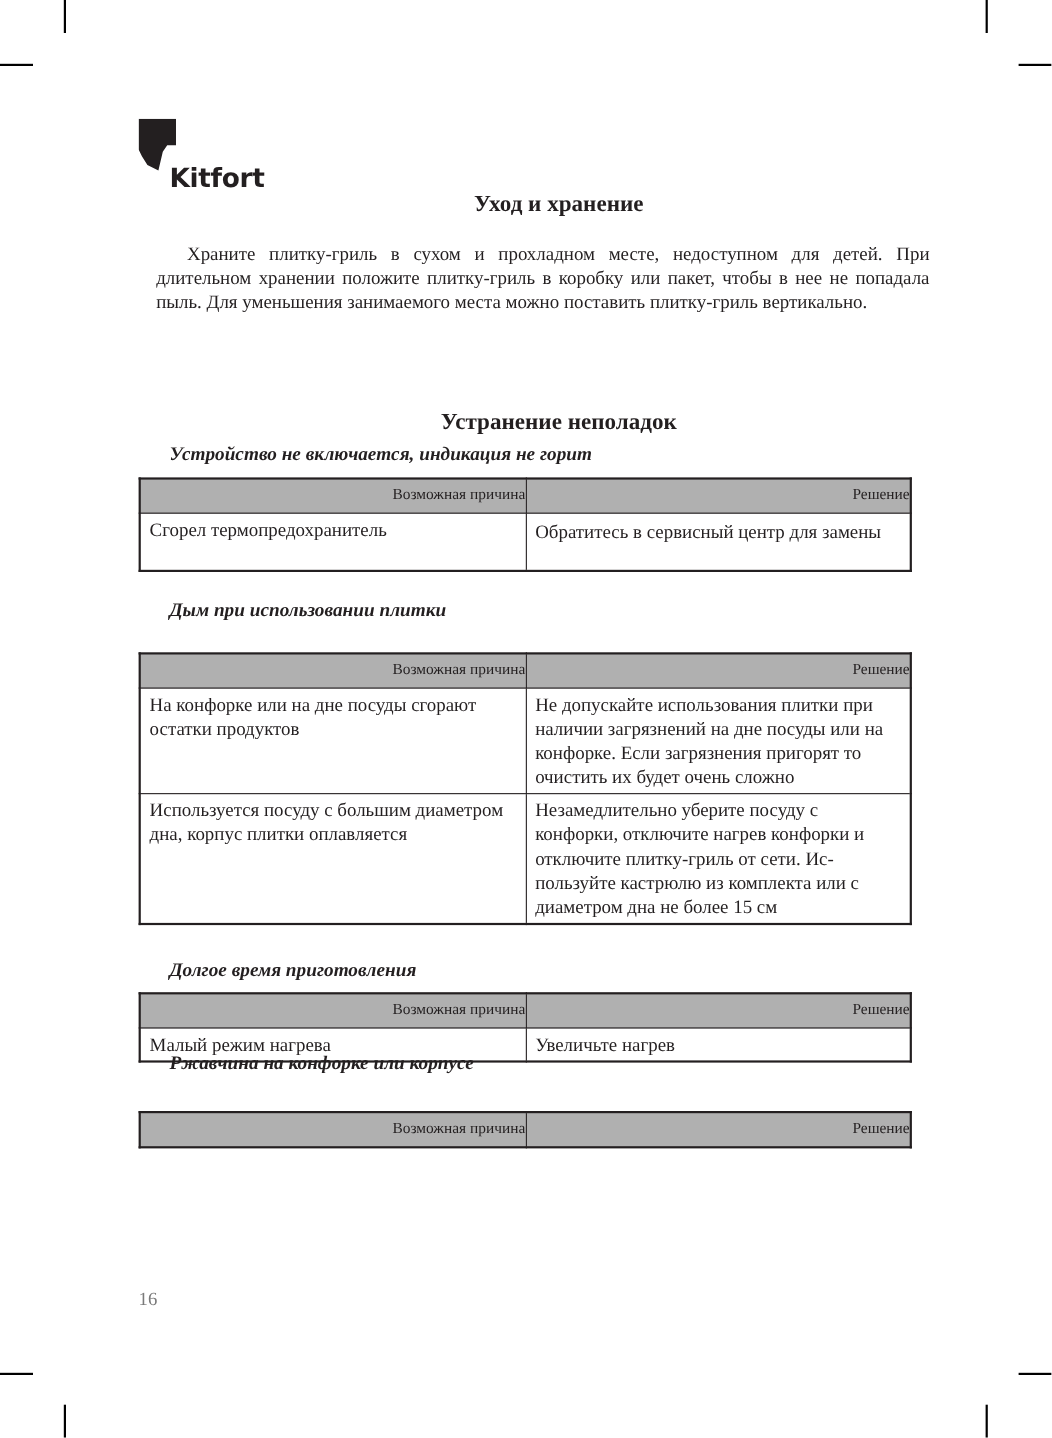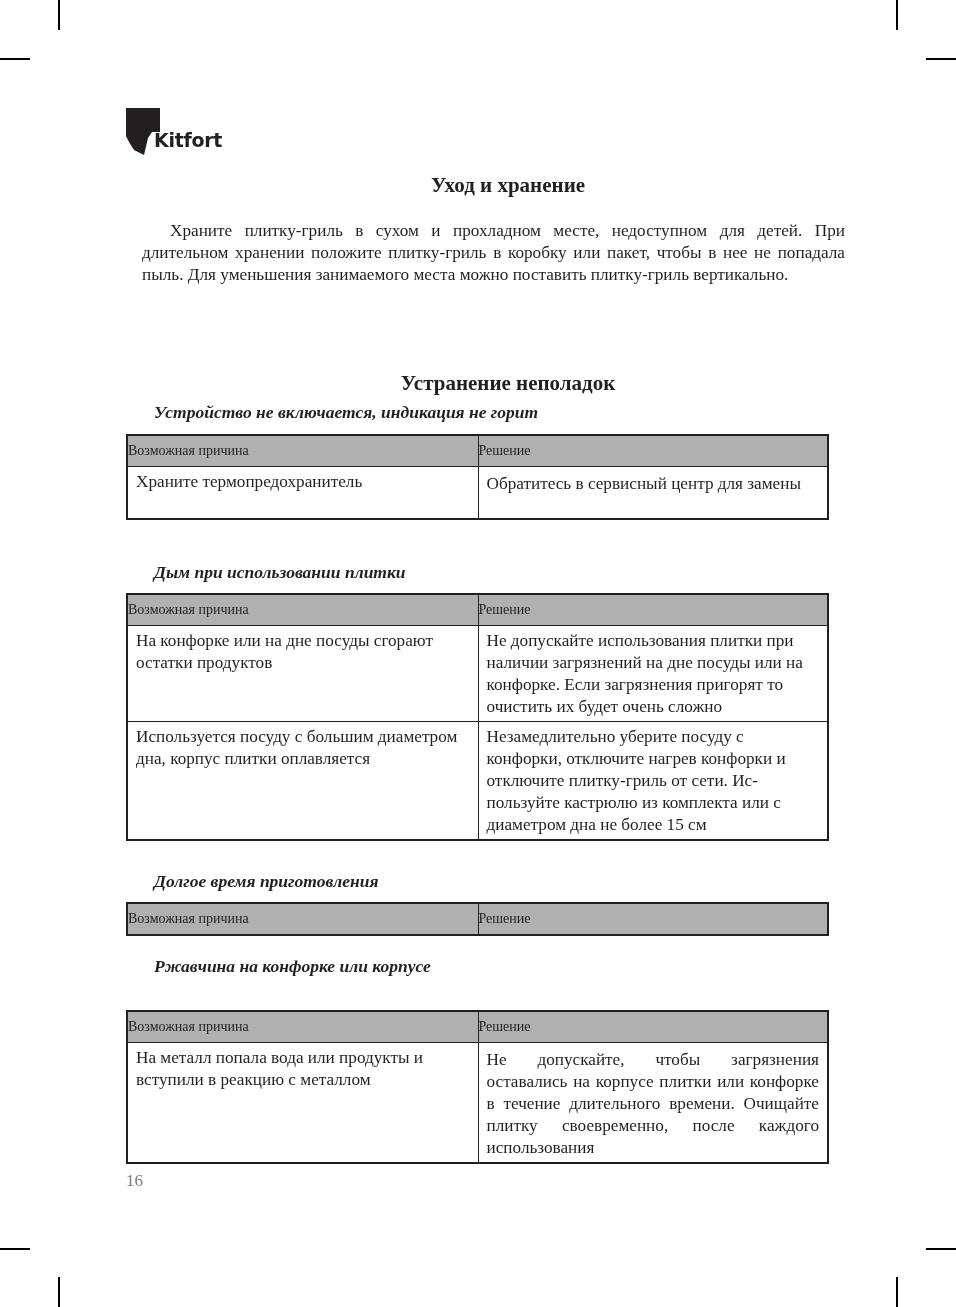--- a/index.html
+++ b/index.html
@@ -1,31 +1,31 @@
 <!DOCTYPE html>
 <html><head>
 <meta charset="utf-8">
 <style>
   html, body { margin:0; padding:0; background:#ffffff; }
   body { width:956px; height:1307px; position:relative; overflow:hidden;
          font-family:"Liberation Serif", "DejaVu Serif", serif; color:#231f20; }
   .crop { position:absolute; background:#000; }
   .logo { position:absolute; left:126px; top:108px; width:100px; height:52px; }
   .logo-mark { position:absolute; left:0; top:0; }
-  .logo-text { position:absolute; left:28px; top:21px; font-family:"DejaVu Sans", sans-serif;
-               font-weight:bold; font-size:19px; letter-spacing:-0.3px; color:#231f20; }
+  .logo-text { position:absolute; left:28px; top:40px; font-family:"DejaVu Sans", sans-serif;
+               font-weight:bold; font-size:24px; letter-spacing:-0.3px; color:#231f20; }
   h1 { position:absolute; margin:16px; font-size:21px; font-weight:bold; text-align:center;
        left:126px; width:732px; }
   .para { position:absolute; left:126px; top:204px; width:703px; font-size:17.2px;
           line-height:22px; text-align:justify; margin:16px; text-indent:28px; }
   h2 { position:absolute; margin:0; font-size:17.5px; font-weight:bold; left:154px;font-style:italic; }
   table { position:absolute; left:126px; width:703px; border-collapse:collapse;
           border:2px solid #231f20; table-layout:fixed; }
   th { background:#b0b0b0; font-weight:normal; font-size:14px; height:30px; padding:0;
-       border:1.5px solid #231f20; text-align:left; }
+       border:1.5px solid #231f20; text-align:right; }
   td { font-size:17.2px; line-height:22px; padding:4px 8px 3px 8px; vertical-align:top;
        border:1.5px solid #231f20; }
   td.just { text-align:justify; }
   col.c1 { width:351px; }
   .pagenum { position:absolute; left:126px; top:1171px; font-size:17px; color:#7a7a7a;font-family:Liberation Serif, serif; }
 </style>
 </head>
 <body>
 
 <div class="crop" style="left:58px;top:0;width:1.5px;height:30px"></div>
@@ -54,27 +54,27 @@
   <colgroup>
       <col class="c1">
       <col>
     </colgroup>
   <tbody>
       <tr>
         <th>Возможная причина</th>
       <th>Решение</th>
       </tr>
   <tr>
-    <td style="height:44px">Храните термопредохранитель</td>
+    <td style="height:44px">Сгорел термопредохранитель</td>
     <td style="padding-top:6px">Обратитесь в сервисный центр для замены</td>
       </tr>
 </tbody>
   </table>
 
-<h2 style="top:562px">Дым при использовании плитки</h2>
+<h2 style="top:544px">Дым при использовании плитки</h2>
 <table style="top:593px">
   <colgroup>
       <col class="c1">
       <col>
     </colgroup>
   <tbody>
       <tr>
         <th>Возможная причина</th>
       <th>Решение</th>
       </tr>
@@ -93,34 +93,34 @@
 <table style="top:902px">
   <colgroup>
       <col class="c1">
       <col>
     </colgroup>
   <tbody>
       <tr>
         <th>Возможная причина</th>
       <th>Решение</th>
       </tr>
+  <tr>
+    <td>Малый режим нагрева</td>
+    <td>Увеличьте нагрев</td>
+      </tr>
 </tbody>
   </table>
 
 <h2 style="top:956px">Ржавчина на конфорке или корпусе</h2>
 <table style="top:1010px">
   <colgroup>
       <col class="c1">
       <col>
     </colgroup>
   <tbody>
       <tr>
         <th>Возможная причина</th>
       <th>Решение</th>
       </tr>
-  <tr>
-    <td>На металл попала вода или продукты и вступили в реакцию с металлом</td>
-    <td class="just" style="padding-top:6px">Не допускайте, чтобы загрязнения оставались на корпусе плитки или кон­форке в течение длительного времени. Очищайте плитку своевременно, после каждого использования</td>
-      </tr>
 </tbody>
   </table>
 
 <div class="pagenum">16</div>
 
 </body></html>

